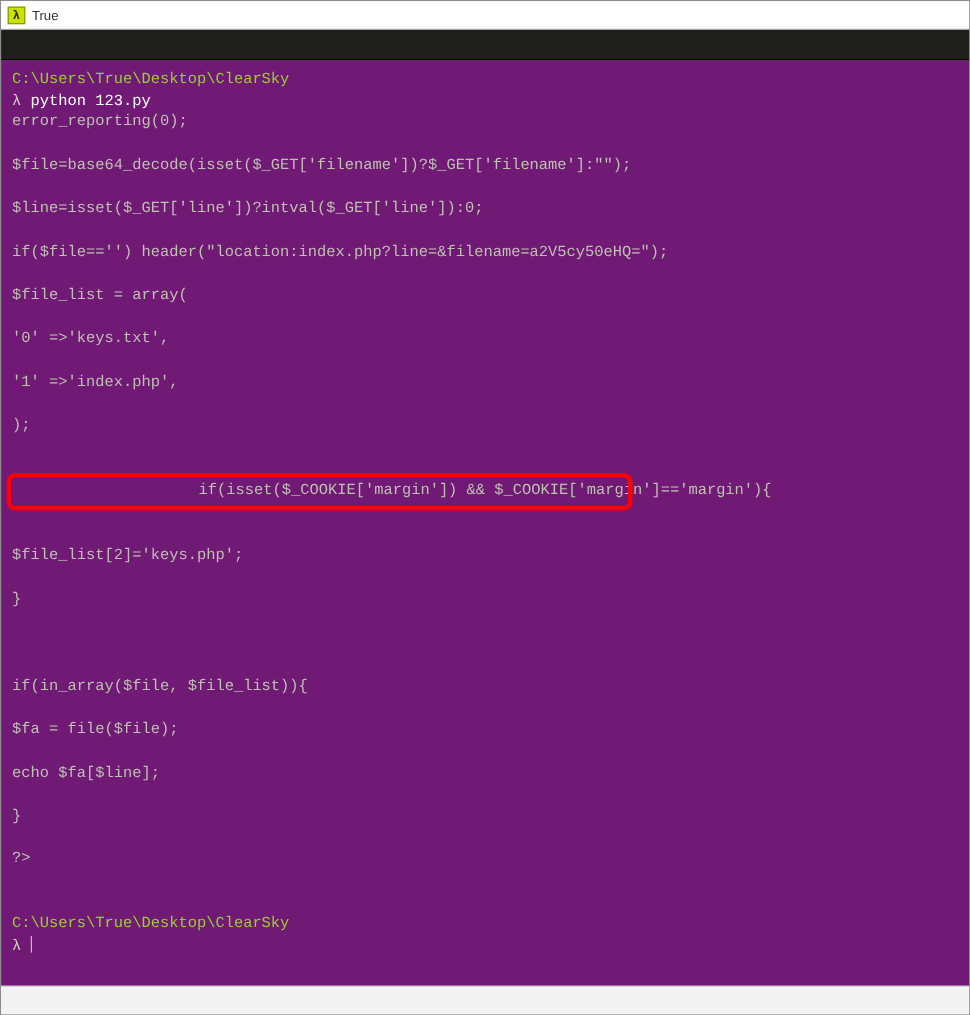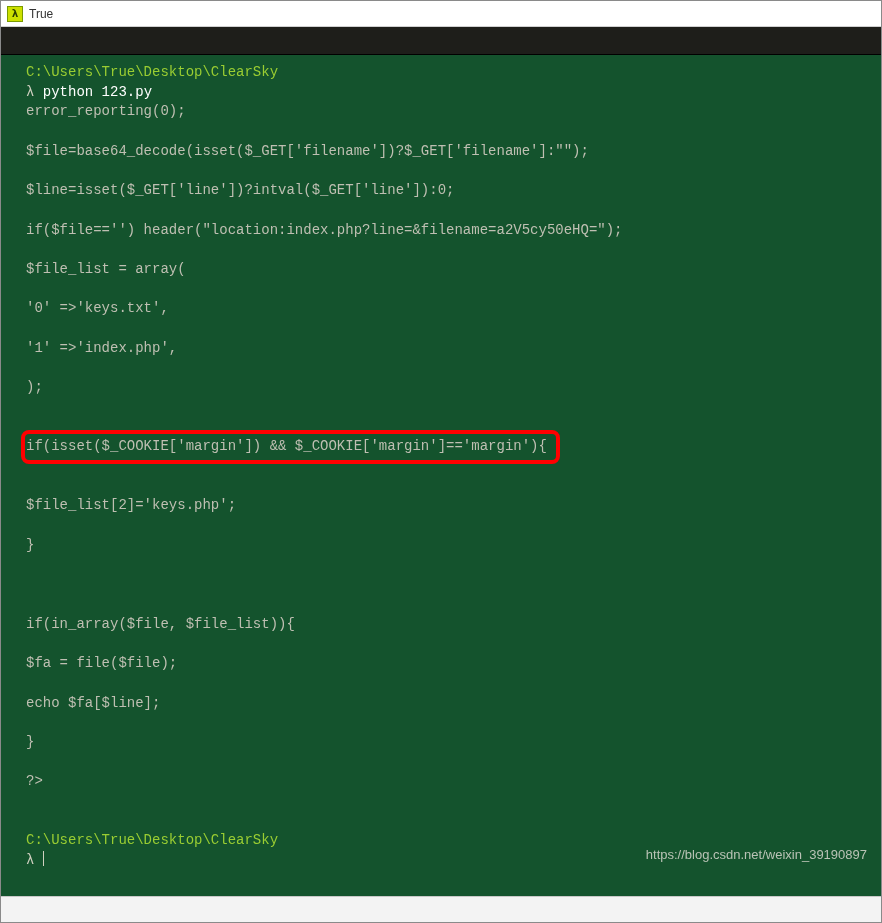--- a/index.html
+++ b/index.html
@@ -33,36 +33,37 @@
     font-family: Consolas, monospace;
     line-height: 1;
   }
   .toolbar-stripe {
     height: 28px;
     background: #1e1e1a;
     border-bottom: 1px solid #000;
   }
   .terminal {
     flex: 1;
-    background: #14532d;
+    background: #701a75;
     color: #bfbfb2;
     font-size: 14px;
     line-height: 19.7px;
-    padding: 8px 25px;
+    padding: 8px 10px;
     white-space: pre;
     position: relative;
     overflow: hidden;
   }
   .prompt-path { color: #9acd32; }
   .prompt-lambda { color: #d0d0c0; }
   .cmd { color: #ffffff; }
   .out { color: #bfbfb2; }
   .hlred-wrap {
     position: relative;
     display: block;
+    text-align: center;
   }
   .hlred {
     position: absolute;
     left: -5px; right: 296px;
     top: -7px; bottom: -7px;
     border: 4px solid #ff0000;
     border-radius: 8px;
     pointer-events: none;
   }
   .cursor {
@@ -128,15 +129,15 @@
 
 echo $fa[$line];
 
 }
 
 ?&gt;
 
 
 </span><span class="prompt-path">C:\Users\True\Desktop\ClearSky</span>
 <span class="prompt-lambda">λ</span> <span class="cursor"></span>
-<span class="watermark">https://blog.csdn.net/weixin_39190897</span></div>
+</div>
   <div class="statusbar"></div>
 </div>
 
 </body></html>

